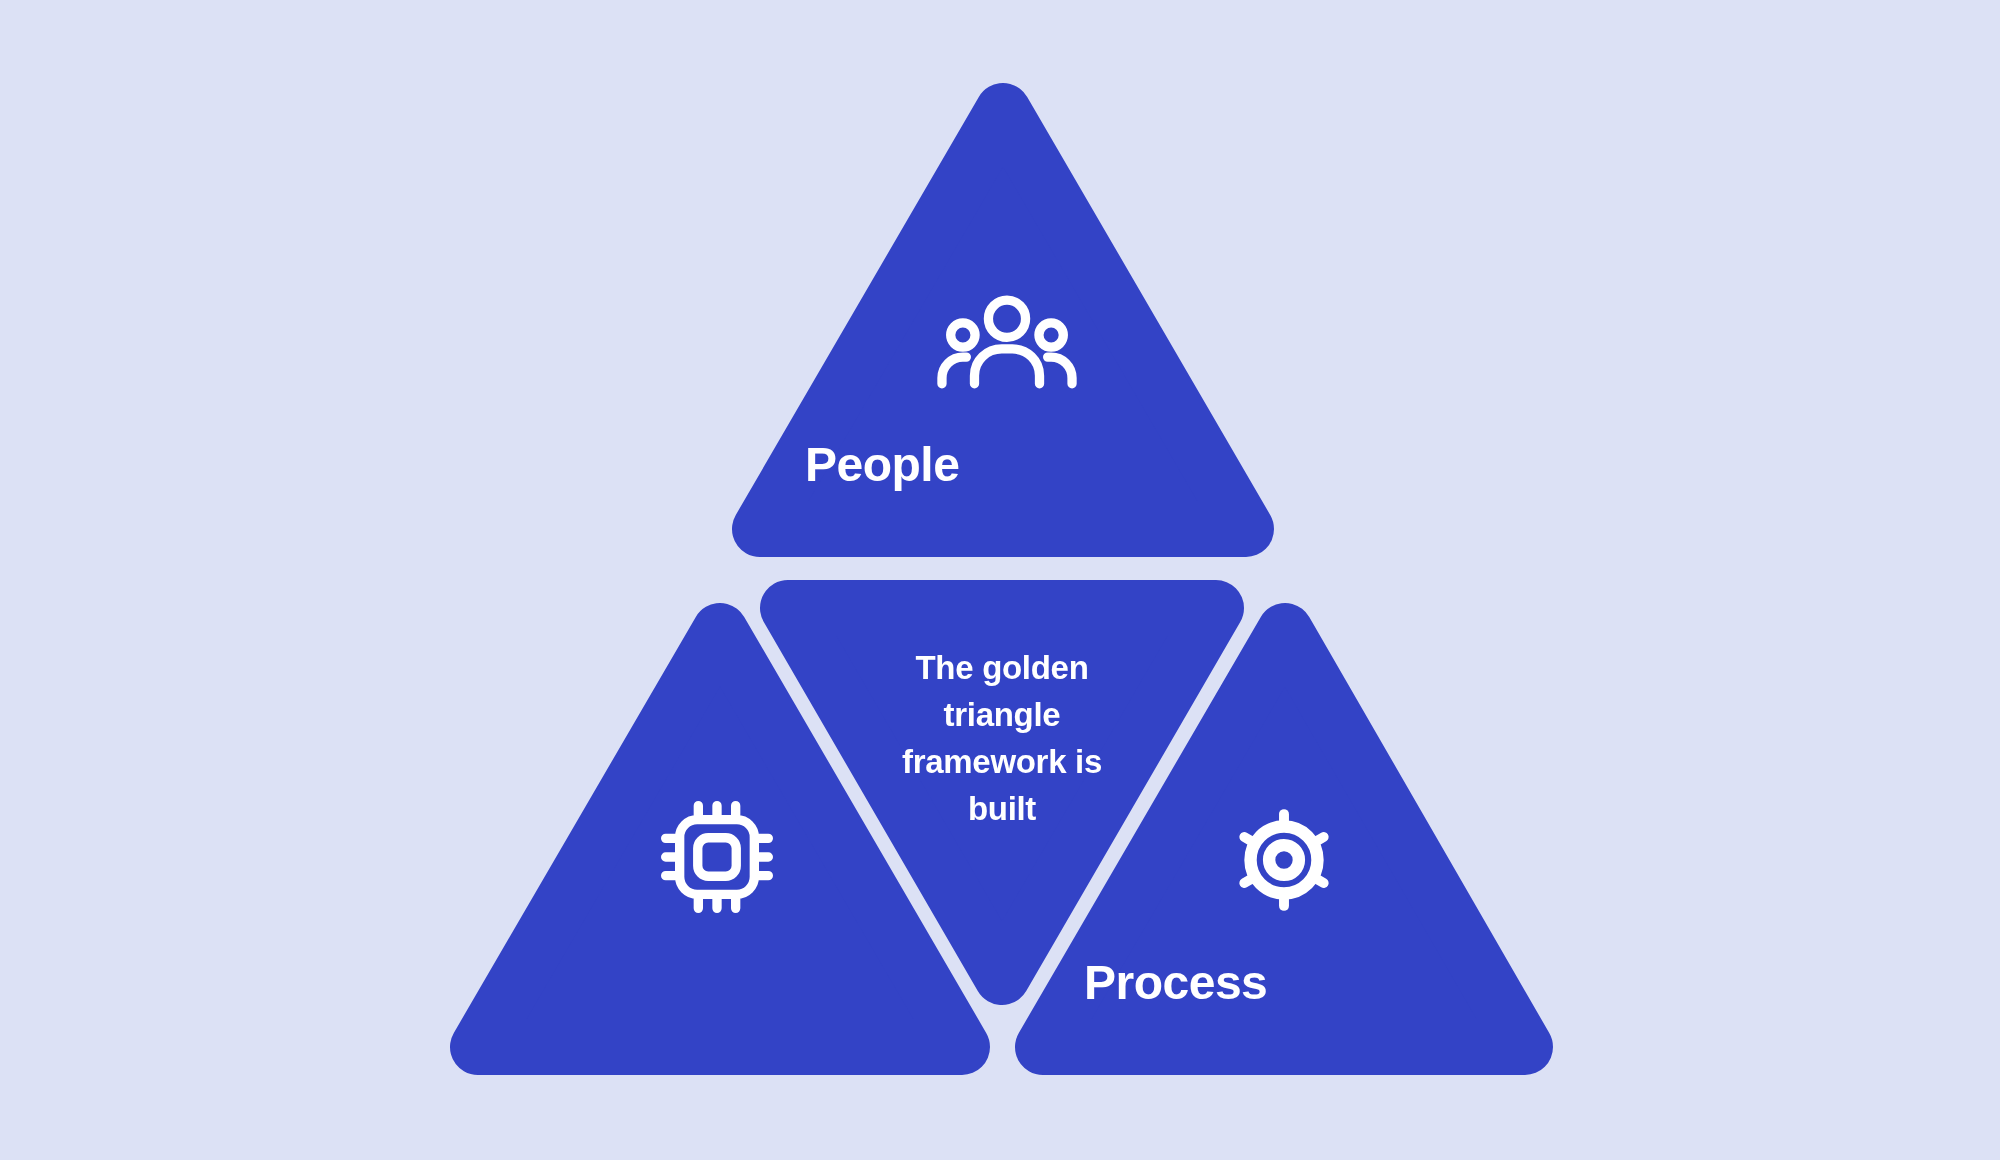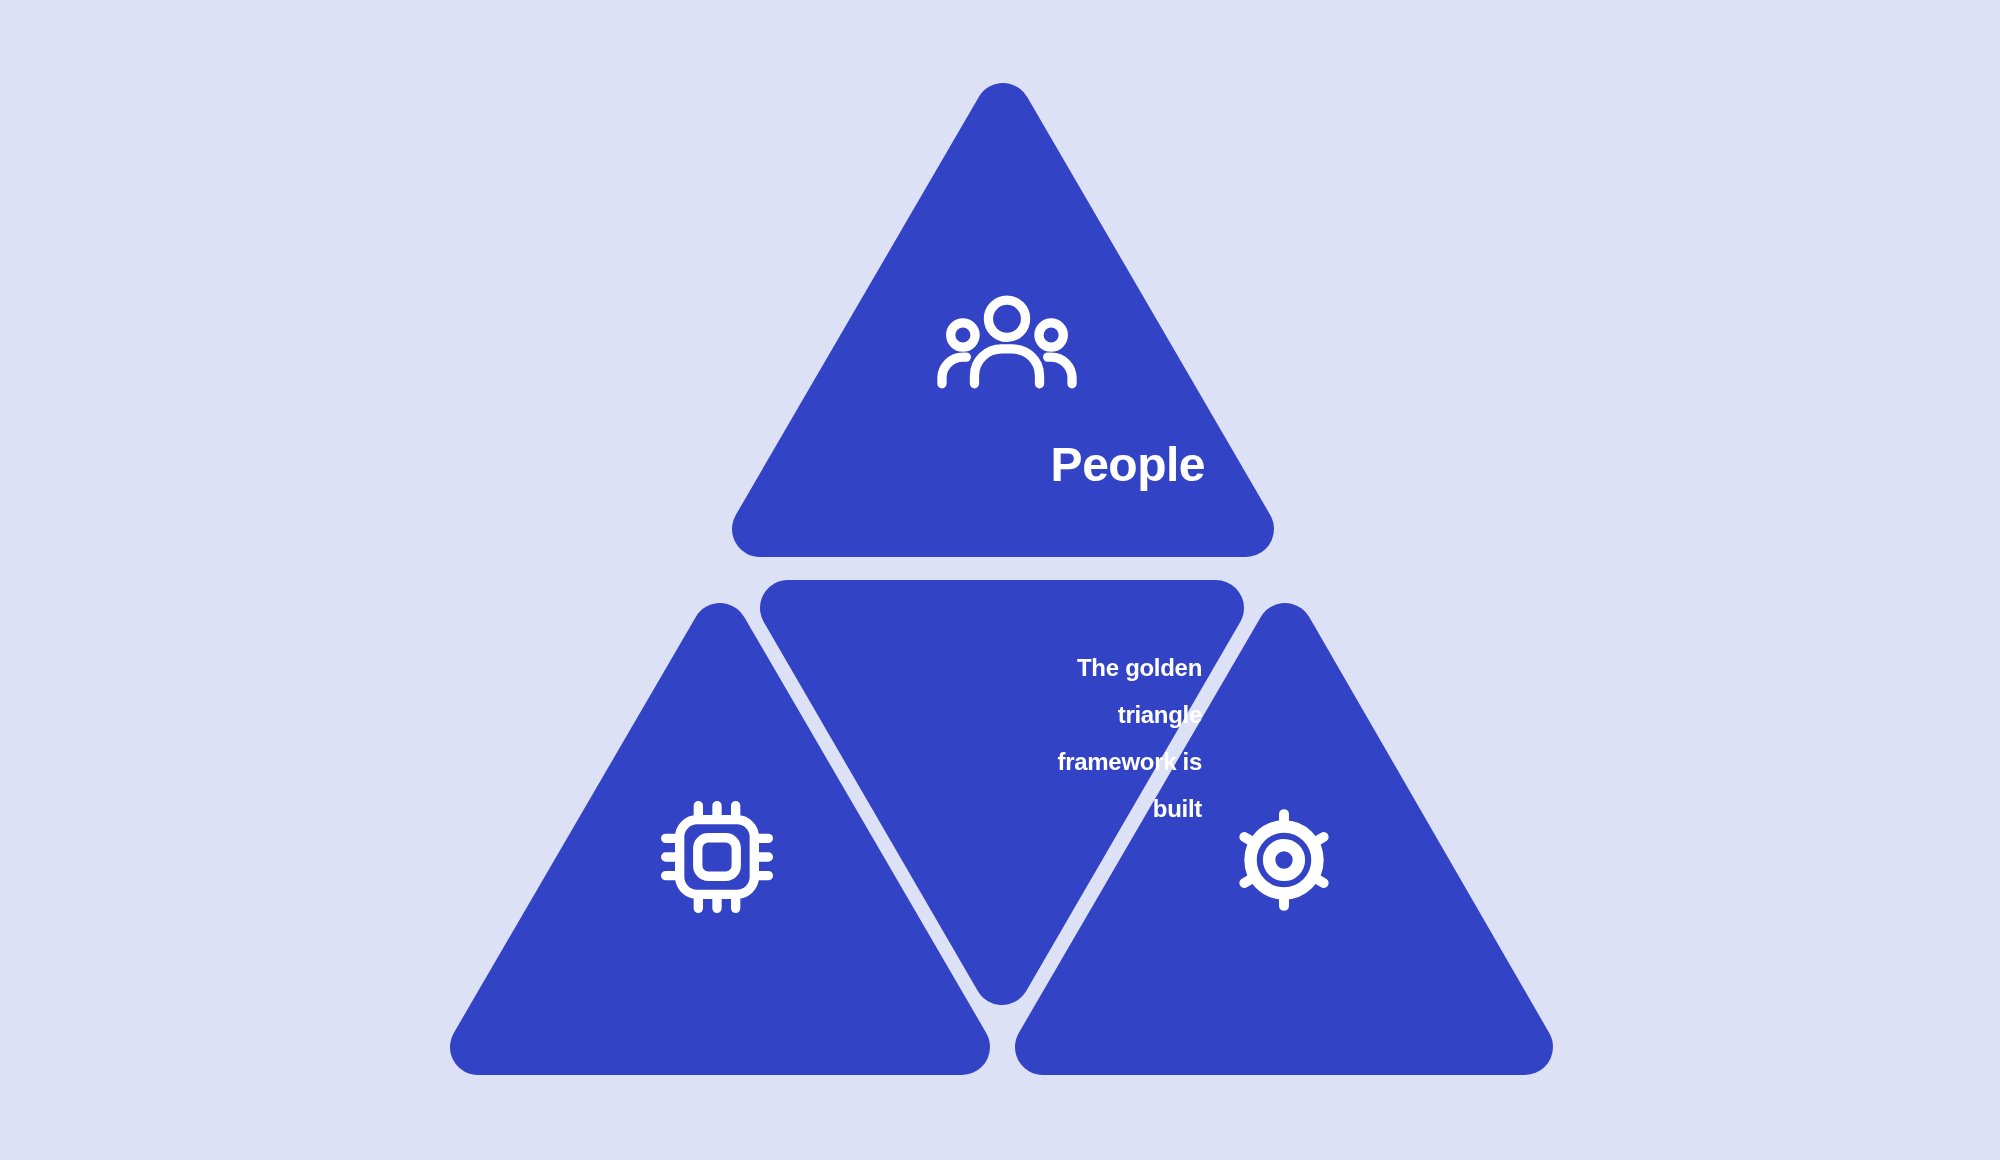--- a/index.html
+++ b/index.html
@@ -15,27 +15,27 @@
     font-family:"Liberation Sans","DejaVu Sans",sans-serif;
     overflow:hidden;
   }
   .stage{position:relative;width:2000px;height:1160px;background:var(--color-background);}
   .shapes{position:absolute;left:0;top:0;width:2000px;height:1160px;display:block;}
   .tri{fill:var(--color-triangle);stroke:var(--color-triangle);stroke-width:56;stroke-linejoin:round;}
   .icon{position:absolute;display:block;overflow:visible;}
   .icon *{stroke:var(--color-icon);stroke-width:8;fill:none;stroke-linecap:round;stroke-linejoin:round;}
   .icon .fill-cover{fill:var(--color-triangle);stroke:none;}
   .label{
-    position:absolute;width:400px;text-align:right;
+    position:absolute;width:400px;text-align:left;
     color:var(--color-text);font-size:48px;font-weight:700;line-height:48px;
     letter-spacing:-0.5px;white-space:nowrap;
   }
   .center-text{
-    position:absolute;left:802px;top:644px;width:400px;text-align:right;
-    color:var(--color-text);font-size:24px;font-weight:700;line-height:47px;
+    position:absolute;left:802px;top:644px;width:400px;text-align:center;
+    color:var(--color-text);font-size:33px;font-weight:700;line-height:47px;
     white-space:pre-line;letter-spacing:-0.3px;
   }
 </style>
 </head>
 <body>
 
 <div class="stage">
 
   <svg class="shapes" viewBox="0 0 2000 1160" aria-hidden="true">
     <path class="tri" d="M1003 111 L760 529 L1246 529 Z"></path>
@@ -74,14 +74,15 @@
       <path d="M67.3 40 L82 31.5"></path>
       <path d="M67.3 60 L82 68.5"></path>
       <path d="M50 70 L50 87"></path>
       <path d="M32.7 60 L18 68.5"></path>
       <path d="M32.7 40 L18 31.5"></path>
     </g>
     <circle class="fill-cover" cx="50" cy="50" r="22.5"></circle>
     <circle cx="50" cy="50" r="27" style="stroke-width:10;"></circle>
     <circle cx="50" cy="50" r="12" style="stroke-width:10;"></circle>
   </svg>
+  <div class="label" style="left:1084px;top:959px;">Process</div>
 
 </div>
 
 </body></html>

